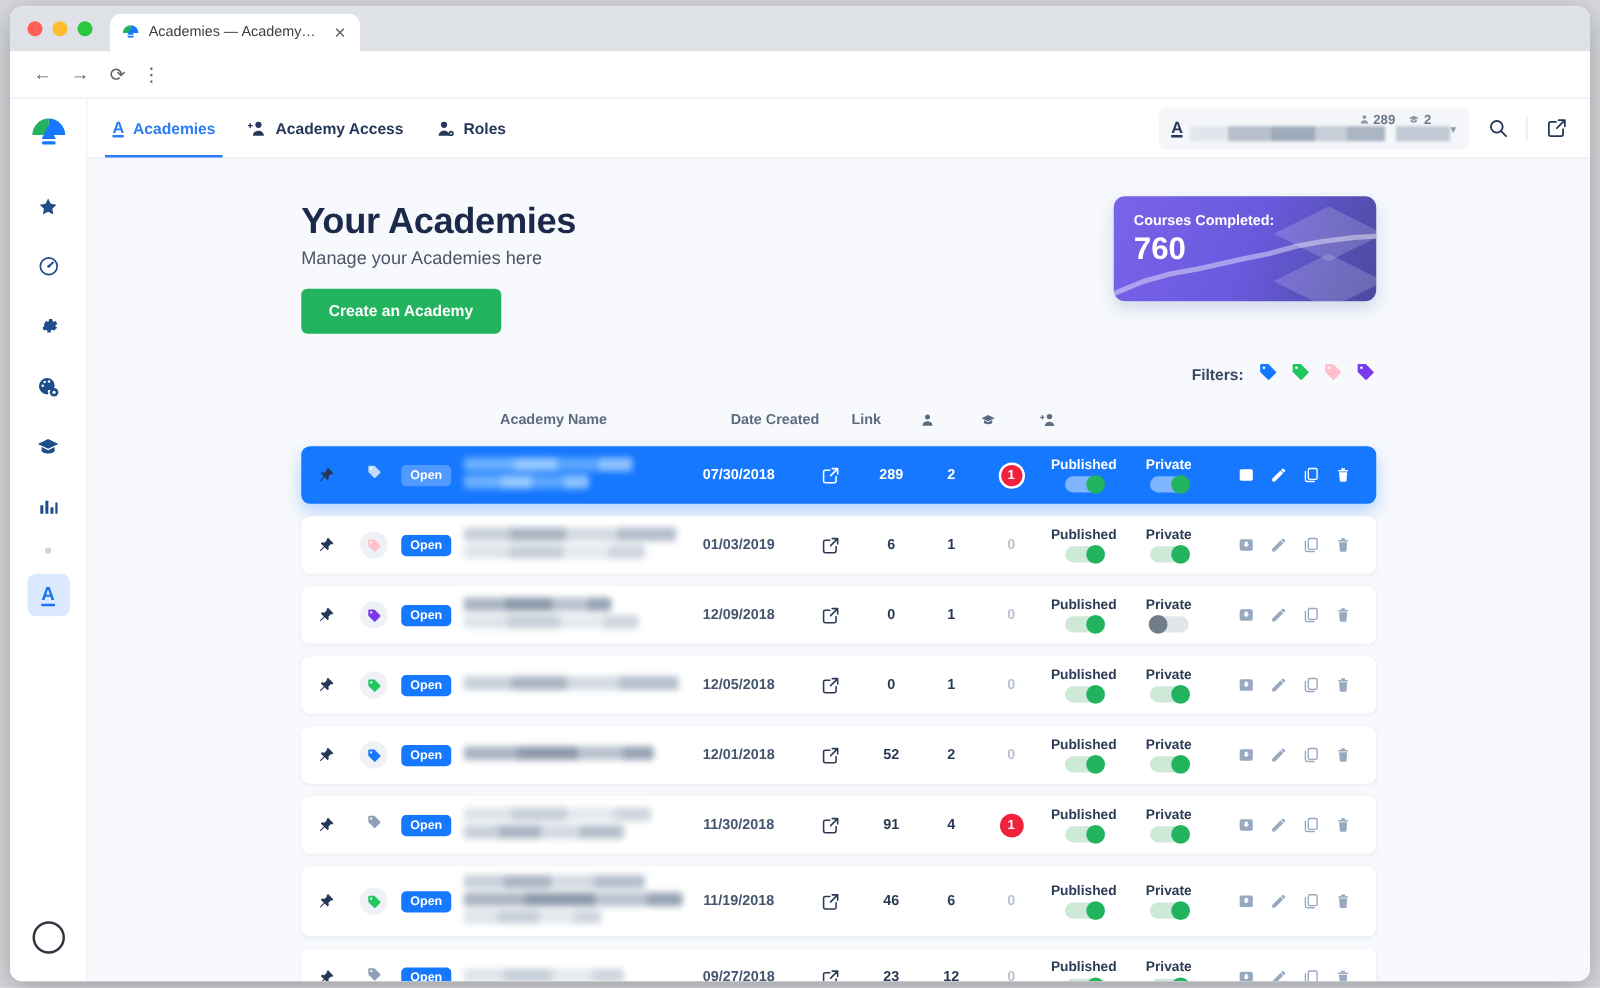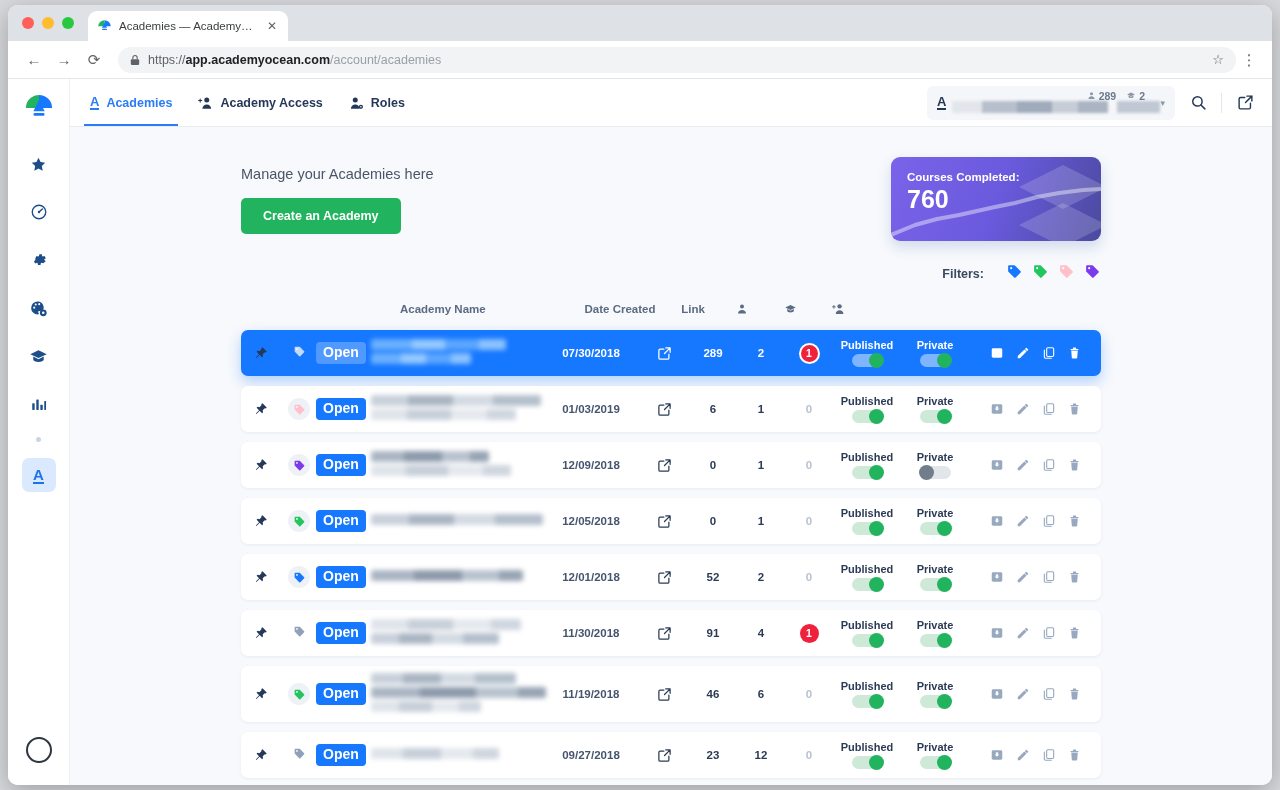--- a/index.html
+++ b/index.html
@@ -136,21 +136,21 @@
     box-shadow: 0 6px 14px rgba(40,80,160,.18);
   }
   .card.blue { background: linear-gradient(110deg,#3b8ef5 0%,#2f7bf0 55%,#2e6fe8 100%); }
   .card.purple { background: linear-gradient(110deg,#7a63e8 0%,#6a5ade 50%,#4b4a9e 100%); }
   .card-label { font-size: 11.5px; font-weight: 700; position: relative; z-index: 3; }
   .card-value { font-size: 25px; font-weight: 700; margin-top: 2px; position: relative; z-index: 3; }
   .card svg.spark { position: absolute; left: 0; bottom: 0; z-index: 1; }
   .card .deco { position: absolute; z-index: 0; }
 
   .filters { display: flex; align-items: center; justify-content: flex-end; gap: 9px; margin-top: 22px; }
-  .filters-label { font-size: 12.5px; font-weight: 700; color: #3b4a61; margin-right: 13px; }
+  .filters-label { font-size: 12.5px; font-weight: 700; color: #3b4a61; margin-right: 2px; }
 
   
   .thead { display: flex; align-items: center; height: 30px; margin-top: 10px; padding: 0 4px; }
   .th { font-size: 11.5px; font-weight: 700; color: #5b6b82; }
 
   .rows { margin-top: 6px; }
   .row {
     display: flex; align-items: center; background: #fff;
     border-radius: 7px; height: 46px; margin-bottom: 10px;
     box-shadow: 0 1px 3px rgba(30,50,90,.07);
@@ -162,21 +162,21 @@
   }
 
   .c-pin { width: 40px; display: flex; justify-content: center; color: #253858; }
   .c-tag { width: 36px; display: flex; justify-content: center; }
   .tag-circle {
     width: 22px; height: 22px; border-radius: 50%; background: #eef1f6;
     display: flex; align-items: center; justify-content: center;
   }
   .c-open { width: 48px; display: flex; justify-content: center; }
   .open-badge {
-    background: #1677ff; color: #fff; font-size: 14px; font-weight: 700;
+    background: #1677ff; color: #fff; font-size: 10px; font-weight: 700;
     padding: 3px 7px; border-radius: 4px; line-height: 1.1; text-align: right;
   }
   .row.active .open-badge { background: rgba(255,255,255,.25); }
   .c-name { width: 178px; padding-left: 6px; }
   .blur-name { filter: blur(2.6px); }
   .blur-name div { height: 11px; border-radius: 2px; margin-bottom: 3px; }
   .c-date {
     width: 96px; text-align: center; font-size: 11.5px; font-weight: 700; color: #46556e;
   }
   .row.active .c-date { color: #fff; }
@@ -230,28 +230,20 @@
       </svg>
       <span class="tab-title">Academies — AcademyOcean</span>
       <span class="tab-close">✕</span>
     </div>
   </div>
 
   <div class="urlbar">
     <div class="navbtn">←</div>
     <div class="navbtn">→</div>
     <div class="navbtn">⟳</div>
-    <div class="omni">
-      <svg width="10" height="12" viewBox="0 0 12 14">
-        <rect x="1" y="6" width="10" height="7" rx="1.4" fill="#5f6368"></rect>
-        <path d="M3.4 6V4.2a2.6 2.6 0 0 1 5.2 0V6" stroke="#5f6368" stroke-width="1.3" fill="none"></path>
-      </svg>
-      <span class="omni-text"><span class="scheme">https://</span><b>app.academyocean.com</b><span>/account/academies</span></span>
-      <span class="star-ic" style="margin-left:auto">☆</span>
-    </div>
     <div class="kebab">⋮</div>
   </div>
 
   <div class="app">
 
     <div class="sidebar">
       <div class="side-logo">
         <svg width="30" height="30" viewBox="0 0 24 24">
           <path d="M12 1.5a10.5 10.5 0 0 1 10.5 10.5H12z" fill="#1677ff"></path>
           <path d="M12 1.5A10.5 10.5 0 0 0 1.5 12H12z" fill="#22b35e"></path>
@@ -371,20 +363,21 @@
             </svg>
           </div>
         </div>
       </div>
 
       <div class="main">
         <div class="wrap">
 
           <div class="hero">
             <div class="hero-left">
+              <h1 class="page-title">Your Academies</h1>
               <div class="subtitle">Manage your Academies here</div>
               <button class="cta">Create an Academy</button>
             </div>
 
             <div class="cards">
 
               <div class="card purple">
                 <svg class="spark" width="210" height="60" viewBox="0 0 210 60">
                   <path d="M0 54 L24 44 L46 38 L68 34 L86 30 L104 26 L124 22 L146 16 L168 12 L192 9 L210 8" stroke="rgba(255,255,255,.42)" stroke-width="4" fill="none" stroke-linejoin="round"></path>
                 </svg>

